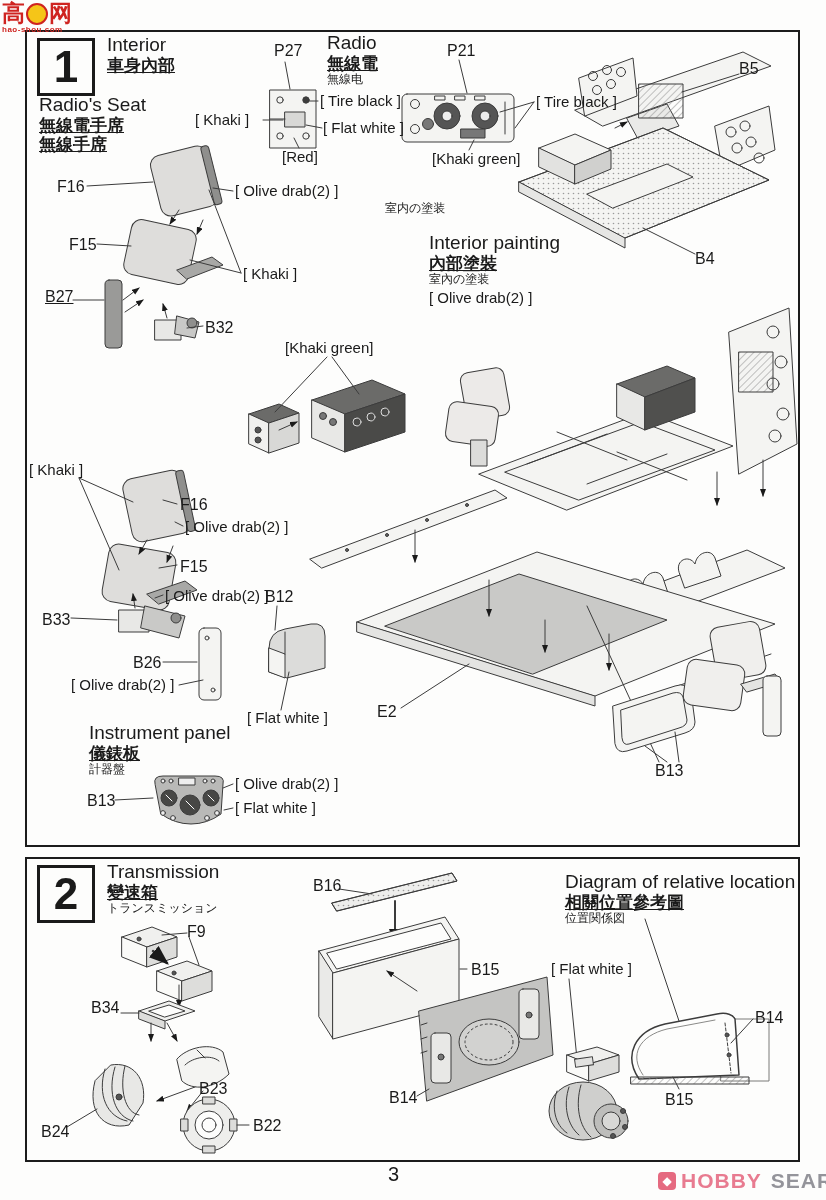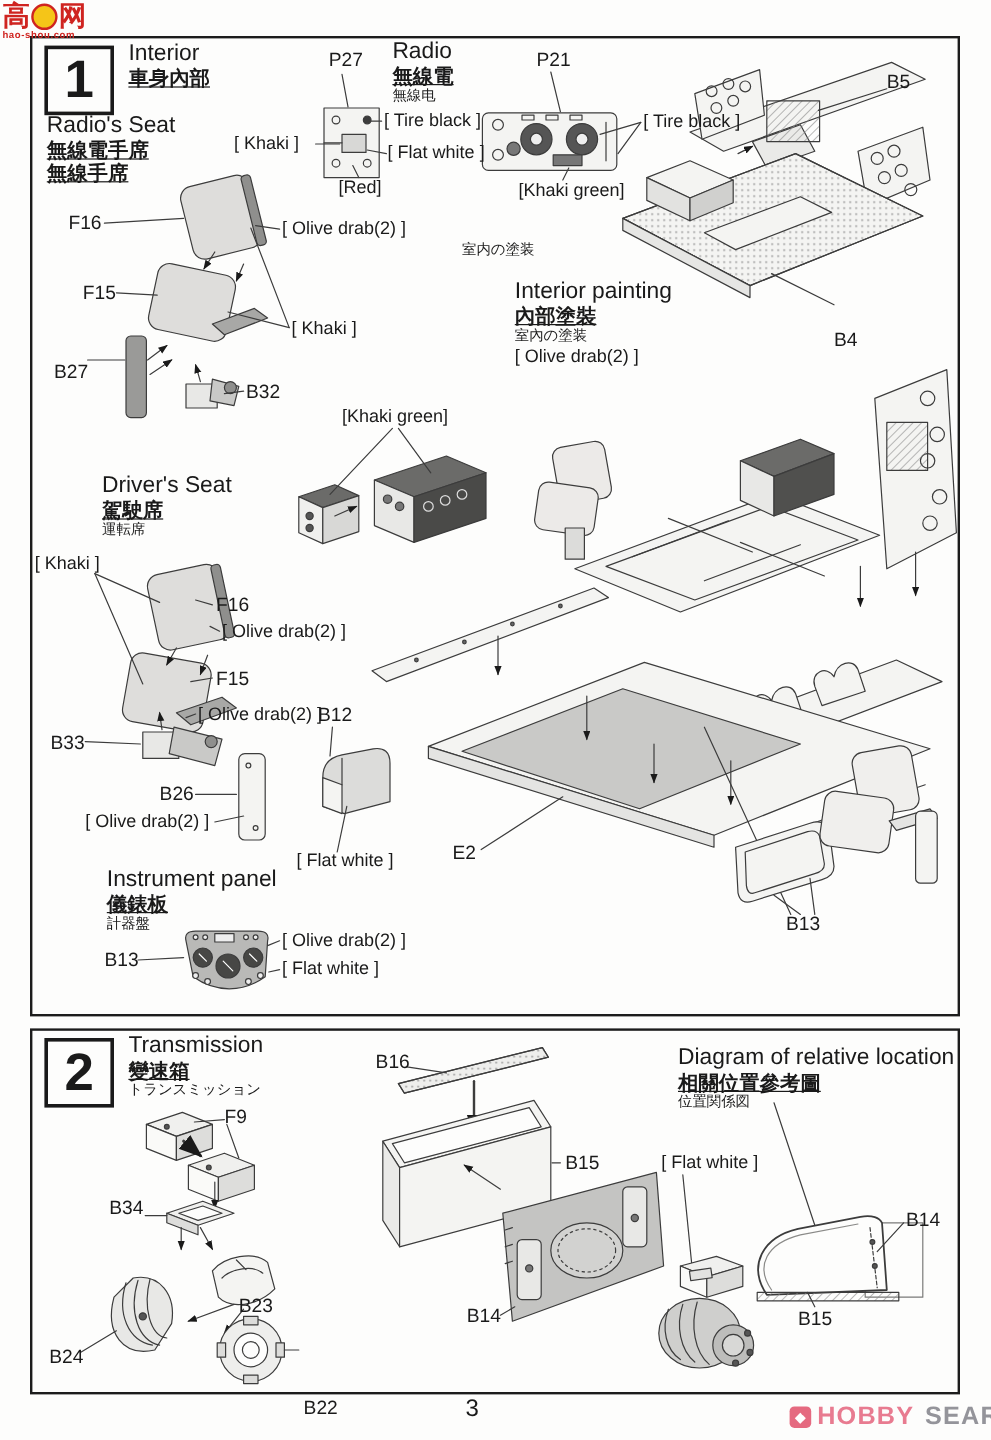--- a/index.html
+++ b/index.html
@@ -302,45 +302,40 @@
 
   <div class="code" style="left:247px;top:10px;">P27</div>
   <div class="lbl" style="left:293px;top:61px;">[ Tire black ]</div>
   <div class="lbl" style="left:168px;top:80px;">[ Khaki ]</div>
   <div class="lbl" style="left:296px;top:88px;">[ Flat white ]</div>
   <div class="lbl" style="left:255px;top:117px;">[Red]</div>
   <div class="code" style="left:420px;top:10px;">P21</div>
   <div class="lbl" style="left:509px;top:62px;">[ Tire black ]</div>
   <div class="lbl" style="left:405px;top:119px;">[Khaki green]</div>
   <div class="code" style="left:712px;top:28px;">B5</div>
-  <div class="code" style="left:668px;top:218px;margin-top:25px;">B4</div>
+  <div class="code" style="left:668px;top:218px;">B4</div>
 
   <div class="code" style="left:30px;top:146px;">F16</div>
   <div class="lbl" style="left:208px;top:151px;">[ Olive drab(2) ]</div>
   <div class="code" style="left:42px;top:204px;">F15</div>
   <div class="lbl" style="left:216px;top:234px;">[ Khaki ]</div>
-  <div class="code" style="left:18px;top:270px;">B27</div>
+  <div class="code" style="left:18px;top:256px;text-decoration:underline;">B27</div>
   <div class="code" style="left:178px;top:287px;">B32</div>
 
   <div class="t-ja" style="position:absolute;left:358px;top:170px;">室内の塗装</div>
 
   <div class="titleblock" style="left:402px;top:200px;">
     <div class="t-en">Interior painting</div>
     <div class="t-zh">內部塗裝</div>
     <div class="t-ja">室內の塗装</div>
     <div class="lbl" style="position:static;margin-top:3px;">[ Olive drab(2) ]</div>
   </div>
 
   <div class="lbl" style="left:258px;top:308px;">[Khaki green]</div>
 
-  <div class="titleblock" style="left:58px;top:362px;">
-    <div class="t-en">Driver's Seat</div>
-    <div class="t-zh">駕駛席</div>
-    <div class="t-ja">運転席</div>
-  </div>
 
   <div class="lbl" style="left:2px;top:430px;">[ Khaki ]</div>
   <div class="code" style="left:153px;top:464px;">F16</div>
   <div class="lbl" style="left:158px;top:487px;">[ Olive drab(2) ]</div>
   <div class="code" style="left:153px;top:526px;">F15</div>
   <div class="lbl" style="left:138px;top:556px;">[ Olive drab(2) ]</div>
   <div class="code" style="left:15px;top:579px;">B33</div>
   <div class="code" style="left:106px;top:622px;">B26</div>
   <div class="lbl" style="left:44px;top:645px;">[ Olive drab(2) ]</div>
 
@@ -502,21 +497,21 @@
   <div class="titleblock" style="left:80px;top:2px;">
     <div class="t-en">Transmission</div>
     <div class="t-zh">變速箱</div>
     <div class="t-ja">トランスミッション</div>
   </div>
 
   <div class="code" style="left:160px;top:64px;">F9</div>
   <div class="code" style="left:64px;top:140px;">B34</div>
   <div class="code" style="left:172px;top:181px;margin-top:40px;">B23</div>
   <div class="code" style="left:14px;top:264px;">B24</div>
-  <div class="code" style="left:226px;top:258px;margin-top:48px;">B22</div>
+  <div class="code" style="left:226px;top:258px;">B22</div>
   <div class="code" style="left:286px;top:18px;">B16</div>
   <div class="code" style="left:444px;top:102px;">B15</div>
   <div class="lbl" style="left:524px;top:102px;">[ Flat white ]</div>
   <div class="code" style="left:362px;top:230px;">B14</div>
   <div class="code" style="left:728px;top:150px;">B14</div>
   <div class="code" style="left:638px;top:232px;">B15</div>
 </div>
 
 <div id="pagenum">3</div>
 <div id="hslogo">

